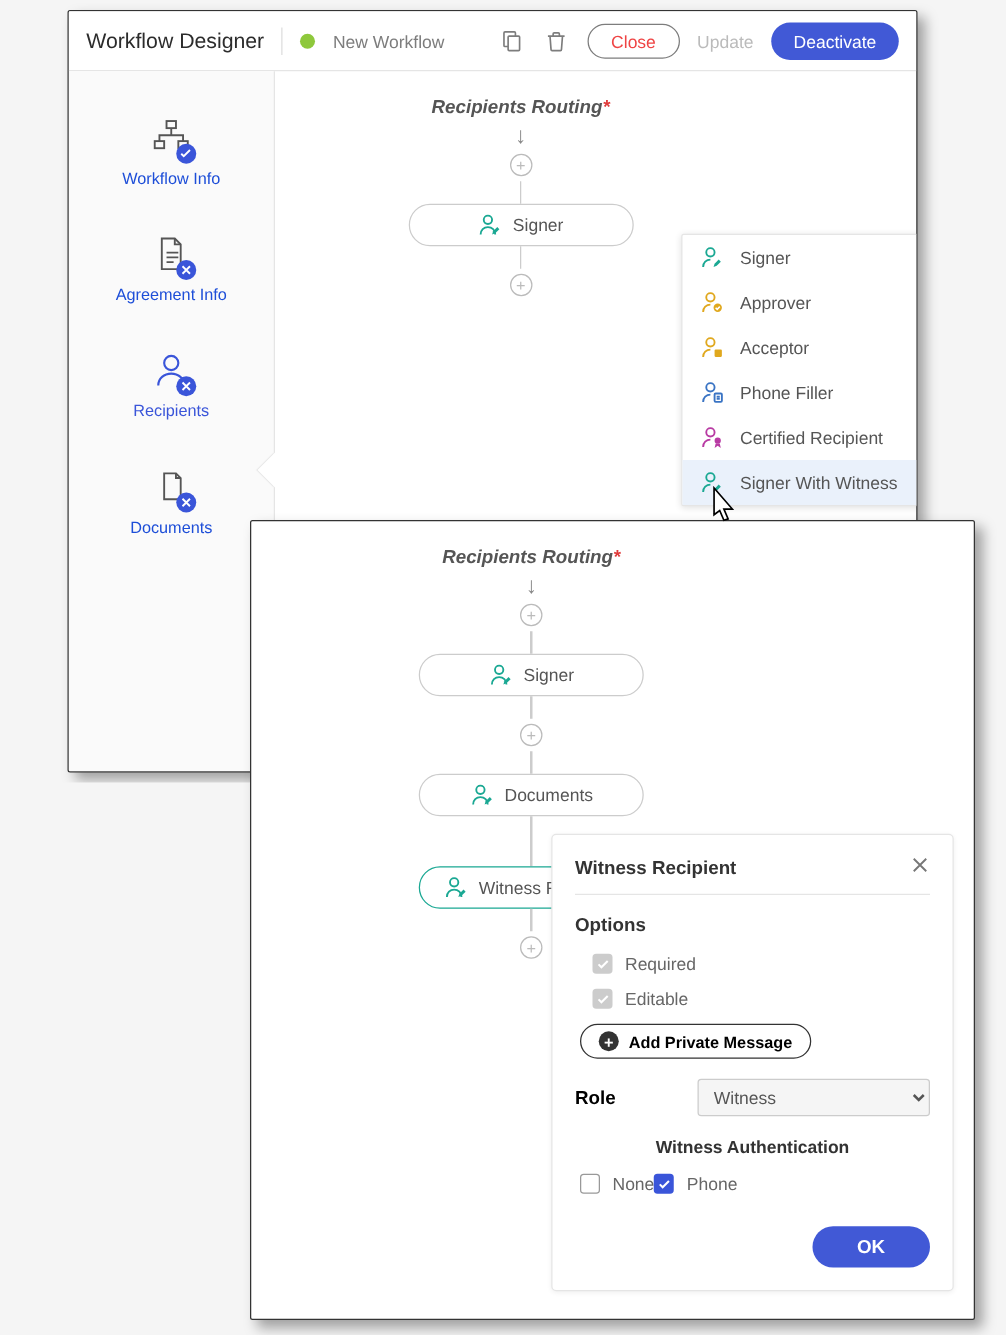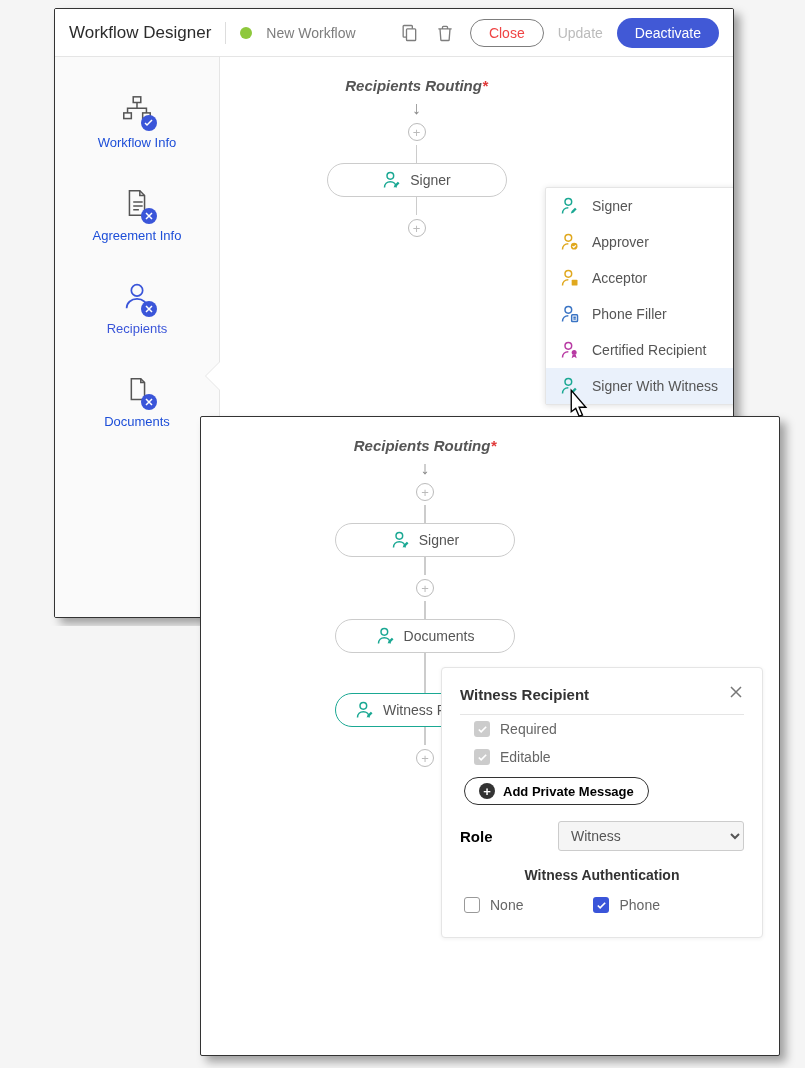--- a/index.html
+++ b/index.html
@@ -104,21 +104,21 @@
 .chk { width:16px; height:16px; border-radius:3px; display:flex; align-items:center; justify-content:center; }
 .chk.lockedon { background:#ccc; }
 .chk.on { background:#3a55d9; }
 .chk.off { border:1.5px solid #999; }
 .chk svg { width:11px; height:11px; }
 .addmsg { display:inline-flex; align-items:center; gap:8px; border:1.5px solid #333; border-radius:16px; padding:5px 14px; font-size:13px; font-weight:600; cursor:pointer; margin:6px 0 0 4px;}
 .addmsg .plus { width:16px;height:16px;border-radius:50%;background:#333;color:#fff;display:flex;align-items:center;justify-content:center;font-size:13px;}
 .rolerow { display:flex; align-items:center; gap:18px; margin-top:16px; }
 .rolerow label { font-size:15px; font-weight:600; color:#000000; width:80px;}
 .rolerow select { flex:1; height:30px; border:1px solid #ccc; border-radius:3px; background:#f5f5f5; padding:0 8px; font-size:14px; color:#555;}
-.authrow { display:flex; gap:70px; margin-top:8px; padding-left:4px;}
+.authrow { display:flex; margin-top:8px; padding-left:4px;}
 .okrow { display:flex; justify-content:flex-end; margin-top:20px;}
 .okbtn { background:#4159d6; color:#fff; border:none; border-radius:18px; padding:8px 36px; font-size:15px; font-weight:600; cursor:pointer;}
 </style>
 </head>
 <body>
 
 <div class="panel win1">
   <div class="header">
     <span class="title">Workflow Designer</span>
     <span class="vdiv"></span>
@@ -334,20 +334,21 @@
     <div class="propspanel">
       <div class="propshead">
         <span class="propstitle">Witness Recipient</span>
         <span class="propsclose">
           <svg width="16" height="16" viewBox="0 0 16 16" stroke="currentColor" stroke-width="1.5">
               <path d="M3 3l10 10M13 3L3 13"></path>
             </svg>
         </span>
       </div>
 
+      <div class="sect">Options</div>
       <div class="chkrow">
         <span class="chk lockedon">
             <svg viewBox="0 0 12 12">
               <path d="M2 6l2.5 2.5L10 3" stroke="#fff" stroke-width="1.8" fill="none"></path>
             </svg>
           </span>
         <span>Required</span>
       </div>
       <div class="chkrow">
         <span class="chk lockedon">
@@ -378,15 +379,18 @@
         <div class="chkrow" style="padding-left:0">
           <span class="chk on">
               <svg viewBox="0 0 12 12">
                 <path d="M2 6l2.5 2.5L10 3" stroke="#fff" stroke-width="1.8" fill="none"></path>
               </svg>
             </span>
           <span>Phone</span>
         </div>
       </div>
 
+      <div class="okrow">
+        <button class="okbtn">OK</button>
+      </div>
     </div>
   </div>
 </div>
 
 </body></html>

